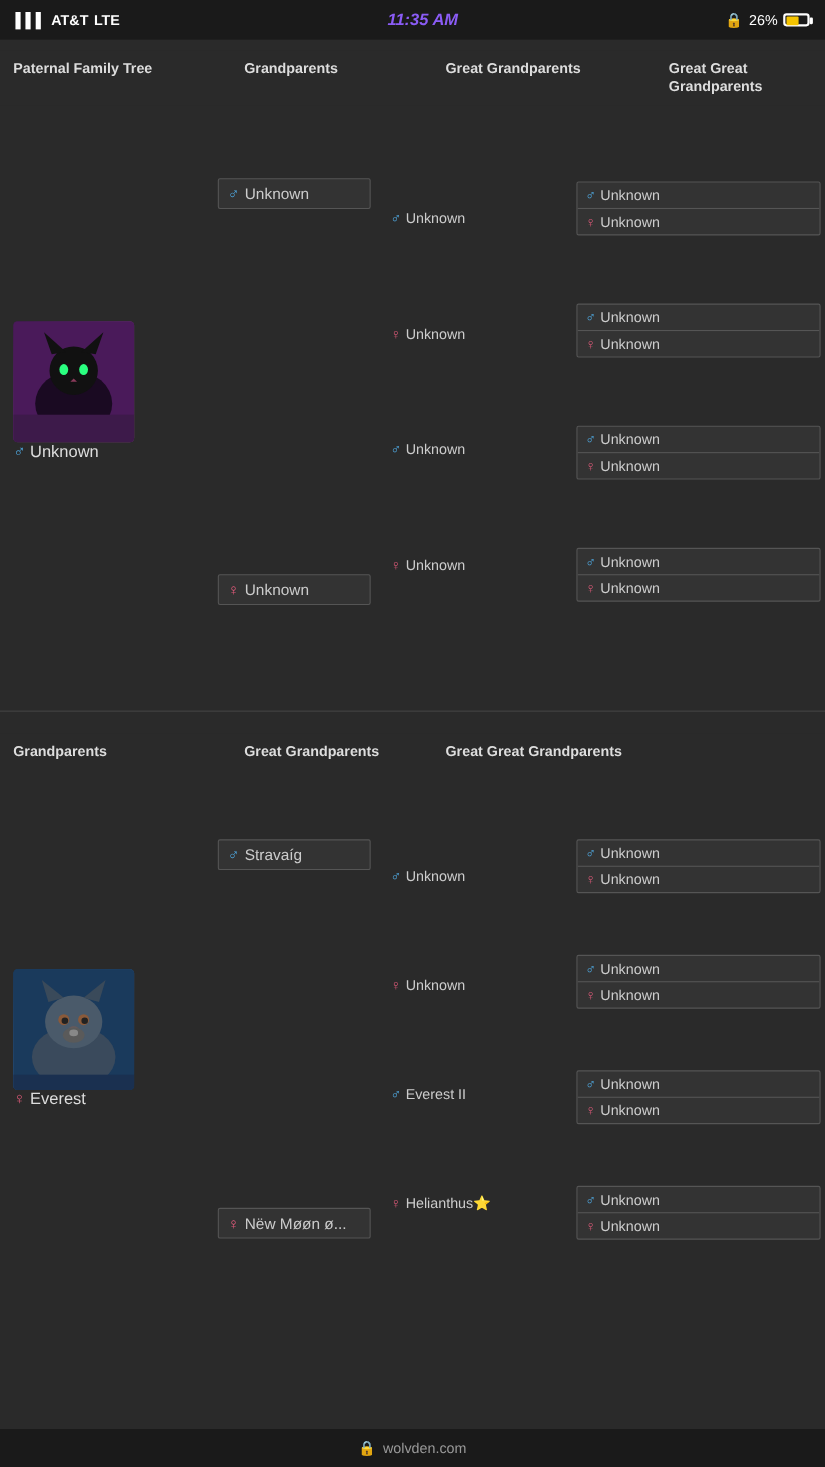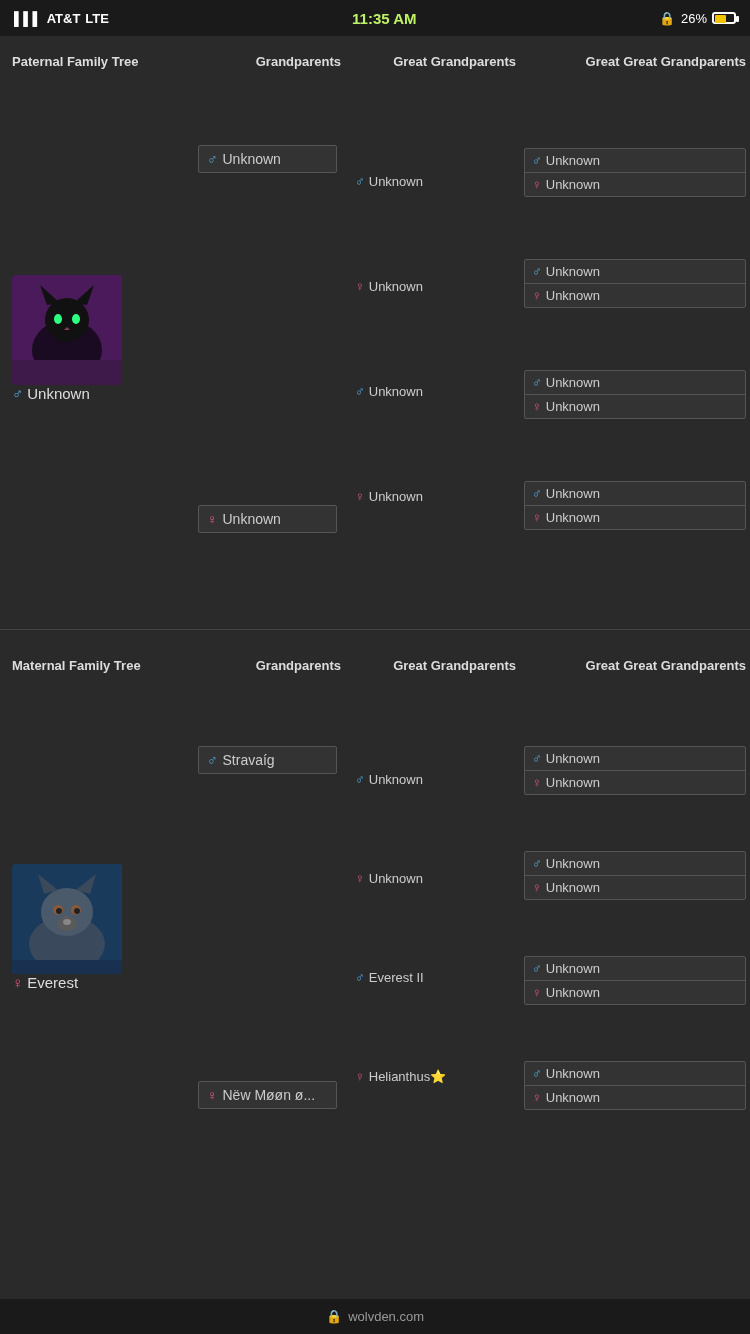--- a/index.html
+++ b/index.html
@@ -16,21 +16,21 @@
     
     .status-bar {
       background: #1a1a1a;
       display: flex;
       justify-content: space-between;
       align-items: center;
       padding: 6px 14px;
       height: 36px;
     }
     .status-left { display: flex; align-items: center; gap: 5px; font-size: 13px; color: #fff; font-weight: 600; }
-    .status-center { font-size: 15px; color: #bef264; font-weight: 600; }
+    .status-center { font-size: 15px; color: #8b5cf6; font-weight: 600; font-style: italic; }
     .status-right { display: flex; align-items: center; gap: 5px; font-size: 13px; color: #fff; }
     .battery { display: inline-block; width: 24px; height: 12px; border: 2px solid #fff; border-radius: 3px; position: relative; }
     .battery::after { content: ''; position: absolute; right: -5px; top: 2px; width: 3px; height: 6px; background: #fff; border-radius: 1px; }
     .battery-fill { position: absolute; left: 1px; top: 1px; width: 55%; height: 8px; background: #f5c400; border-radius: 1px; }
 
     
     .tree-section {
       padding: 10px 0 20px 0;
     }
     .self-name {
@@ -169,26 +169,27 @@
       border-radius: 4px;
       background: linear-gradient(135deg, #3d1a4a 0%, #5c2a6a 40%, #8a3a8a 100%);
       position: relative;
       overflow: hidden;
     }
 
     .section-header-row {
       display: grid;
       grid-template-columns: 190px 155px 175px 1fr;
       background: #2a2a2a;
+      gap: 28px;
     }
     .sh-cell {
       font-size: 13px;
       font-weight: 700;
       color: #ddd;
-      text-align: right;
+      text-align: left;
       padding: 8px 4px;
       line-height: 1.3;
     }
     .sh-cell:first-child { text-align: left; padding-left: 12px; }
   </style>
 </head>
 <body>
 
 <div class="status-bar">
   <div class="status-left">
@@ -316,21 +317,20 @@
       </div>
     </div>
   </div>
 </div>
 
 <div class="section-divider"></div>
 
 <div class="tree-section">
 
   <div class="section-header-row">
-    <div class="sh-cell">Maternal Family Tree</div>
     <div class="sh-cell">Grandparents</div>
     <div class="sh-cell">Great Grandparents</div>
     <div class="sh-cell">Great Great Grandparents</div>
   </div>
 
   <div class="tree-layout" style="min-height:540px; padding-bottom:50px;">
 
     <div class="col1">
       <div class="wolf-avatar">
         <svg width="110" height="110" viewBox="0 0 110 110">

